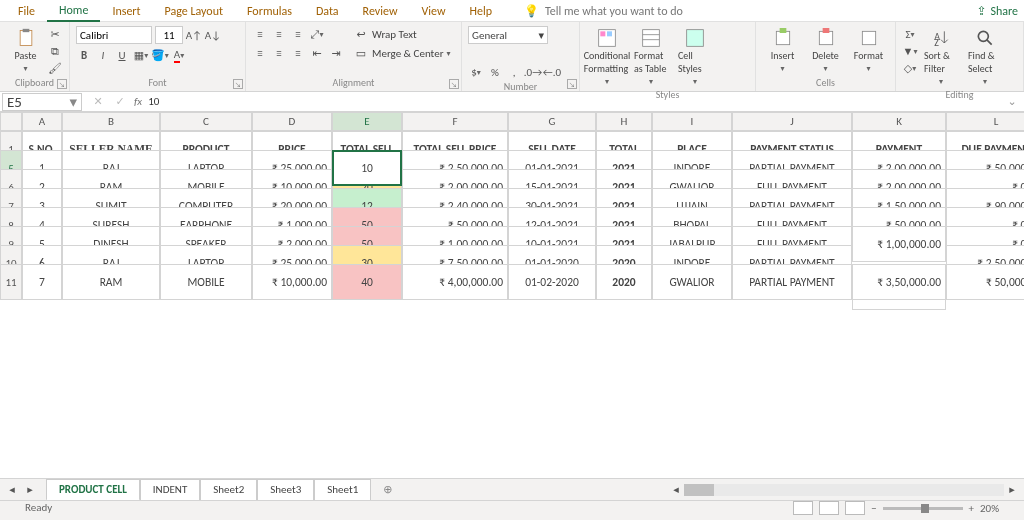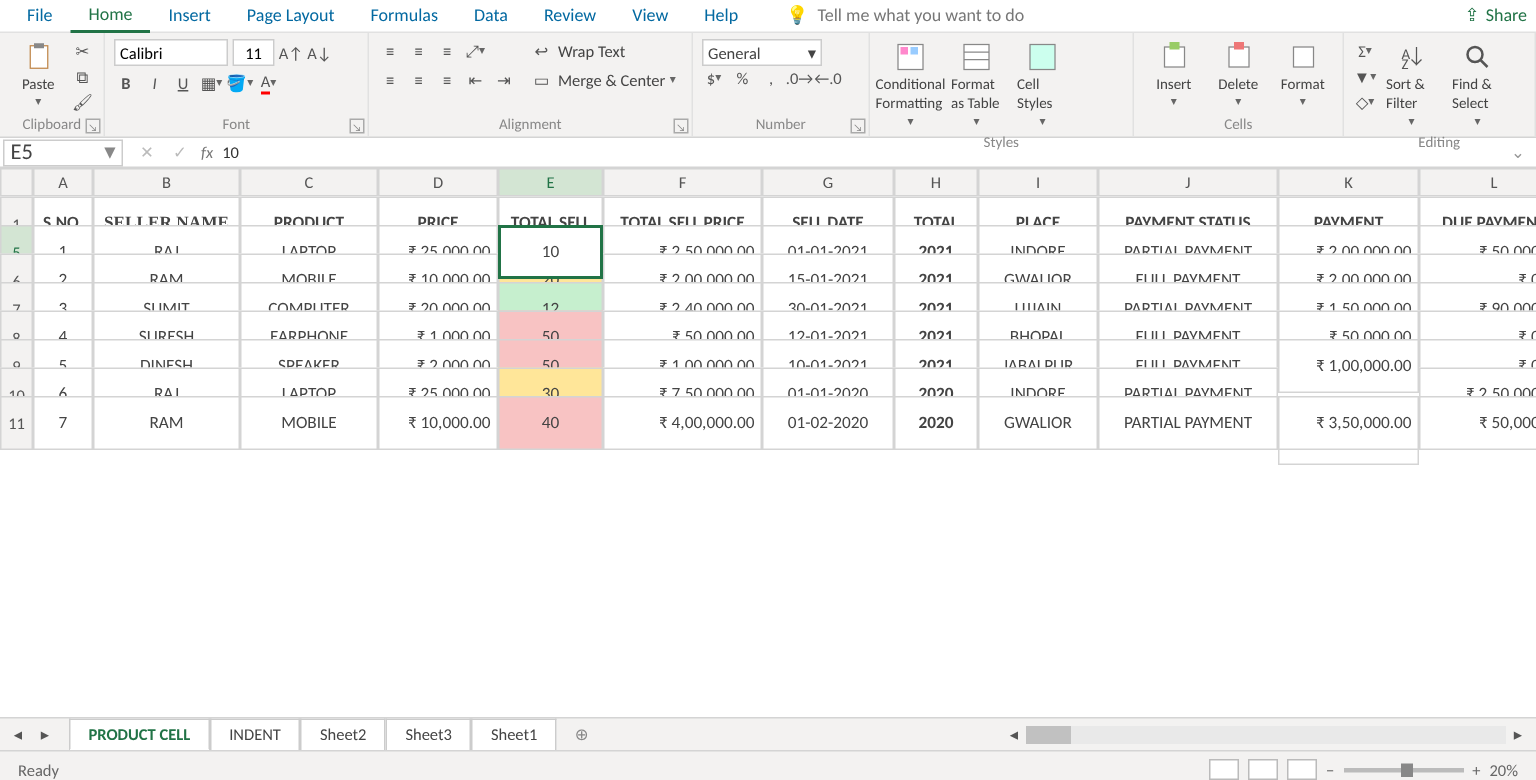--- a/index.html
+++ b/index.html
@@ -1,18 +1,18 @@
 <!DOCTYPE html>
 <html><head>
 <meta charset="utf-8">
 <style>
 * { box-sizing: border-box; margin: 0; padding: 0; font-family: "Segoe UI", Calibri, sans-serif; }
 body { background: #fff; font-size: 12px; color: #444; width: 1024px; height: 520px; overflow: hidden; position: relative; display:flex; flex-direction:column;}
 .menubar { display: flex; align-items: center; height: 22px; background: #fff; border-bottom: 1px solid #e1e1e1; padding: 0 6px; gap: 0; }
-.menubar .tab { padding: 3px 12px; font-size: 12px; color: #0369a1; cursor: pointer; }
+.menubar .tab { padding: 3px 12px; font-size: 12px; color: #a16207; cursor: pointer; }
 .menubar .tab.home { color: #217346; border-bottom: 2px solid #217346; }
 .menubar .tell { display:flex; align-items:center; gap:6px; margin-left:20px; color:#777;}
 .menubar .share { margin-left:auto; color:#217346; display:flex; align-items:center; gap:4px;}
 .ribbon { display:flex; background:#f3f2f1; border-bottom:1px solid #d4d4d4; height:70px; }
 .rgroup { border-right:1px solid #e1e1e1; padding:4px 6px 2px 6px; display:flex; flex-direction:column; justify-content:space-between; position:relative;}
 .rgroup .glabel { font-size:10px; color:#888; text-align:center; }
 .rctrls { display:flex; gap:2px; align-items:flex-start; }
 .bigbtn { display:flex; flex-direction:column; align-items:center; gap:1px; padding:2px 4px; font-size:10px; color:#444; width:42px; }
 .bigbtn svg { width:20px; height:20px; }
 .col { display:flex; flex-direction:column; gap:1px;}
@@ -40,21 +40,21 @@
 .cfgreen { background:#c6efce;}
 .cfred { background:#f8c3c3;}
 .sheetbar { height:22px; background:#f3f2f1; border-top:1px solid #d4d4d4; display:flex; align-items:center; padding:0 4px; gap:0;}
 .sheetbar .nav { display:flex; gap:2px; margin-right:8px; color:#999;}
 .stab { padding:3px 12px; font-size:11px; border:1px solid #ccc; background:#fff; border-bottom:none; color:#444;}
 .stab.act { color:#217346; font-weight:bold; border-bottom:2px solid #fff; background:#fff;}
 .stab.add { border:none; background:transparent; color:#888;}
 .hscroll { margin-left:auto; display:flex; align-items:center; gap:0;}
 .scrolltrack { width:320px; height:12px; background:#e9e9e9; position:relative;}
 .scrollthumb { position:absolute; left:0; width:30px; height:12px; background:#c1c1c1;}
-.status { height:20px; background:#f3f2f1; border-top:1px solid #d4d4d4; display:flex; align-items:flex-end; padding:0 12px; font-size:11px; color:#666;}
+.status { height:20px; background:#f3f2f1; border-top:1px solid #d4d4d4; display:flex; align-items:flex-start; padding:0 25px; font-size:11px; color:#666;}
 .status .zoom { margin-left:auto; display:flex; align-items:center; gap:6px;}
 .viewbtn { width:20px; height:14px; border:1px solid #bbb; background:#fff;}
 .slider { width:80px; height:3px; background:#bbb; position:relative;}
 .slider .knob{ position:absolute; left:38px; top:-3px; width:8px;height:9px;background:#888;}
 .numfmt { width:80px; height:18px; border:1px solid #ccc; font-size:11px; padding:0 3px; background:#fff; display:flex; align-items:center; justify-content:space-between;}
 </style>
 </head>
 <body>
 
 <div class="menubar">
@@ -149,21 +149,21 @@
         <div class="row dd">
             <span class="smico">▭</span>
             <span style="font-size:11px">Merge &amp; Center</span>
           </div>
       </div>
     </div>
     <div class="glabel">Alignment</div>
     <div class="dlaunch">↘</div>
   </div>
   <div class="rgroup" style="width:118px">
-    <div class="col" style="gap:0">
+    <div class="col" style="gap:20px">
       <div class="numfmt">
           <span>General</span>
           <span>▾</span>
         </div>
       <div class="row">
         <span class="smico dd">$</span>
         <span class="smico">%</span>
         <span class="smico">,</span>
         <span class="smico">.0→</span>
         <span class="smico">←.0</span>

